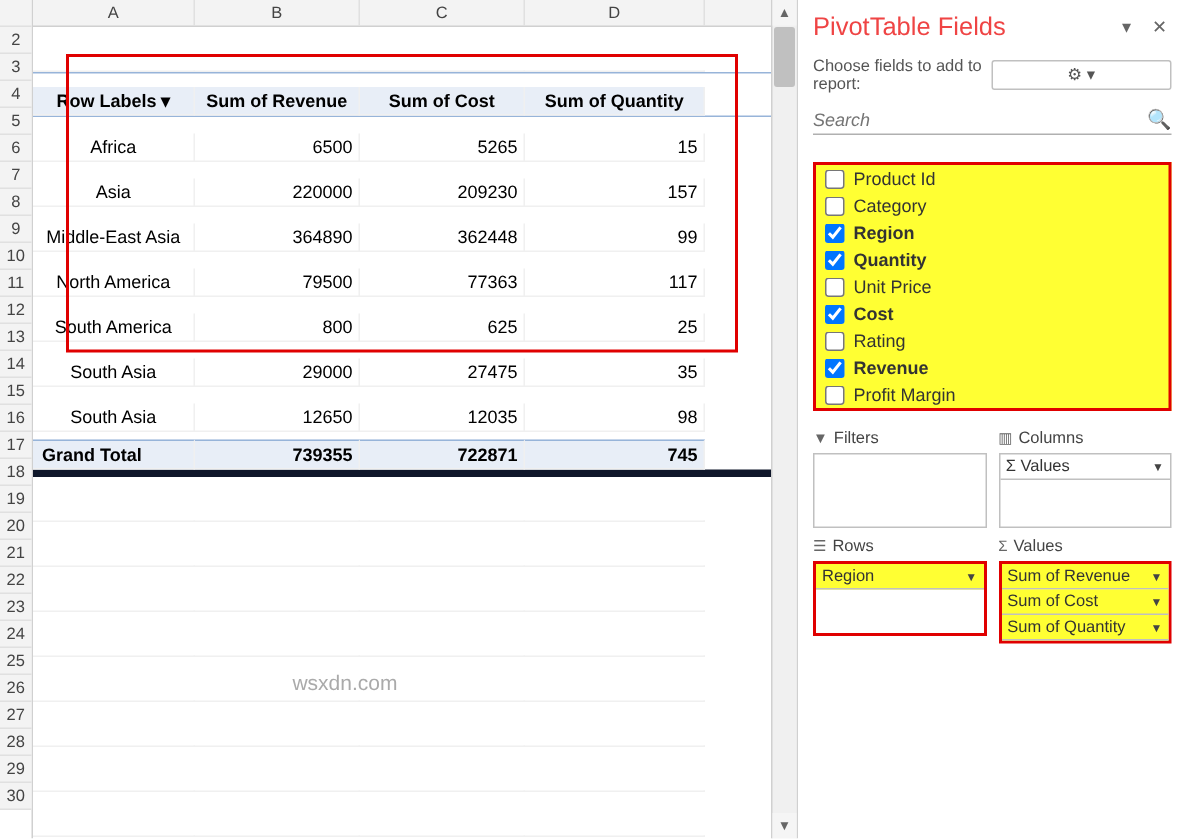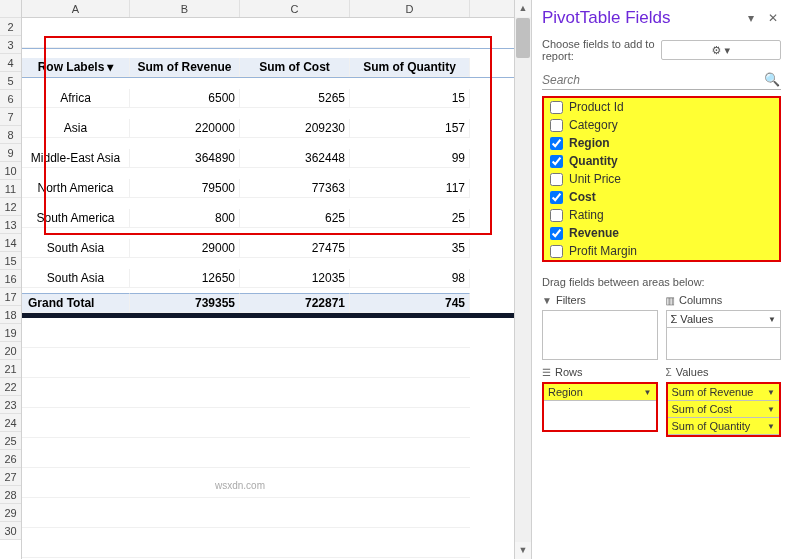--- a/index.html
+++ b/index.html
@@ -24,43 +24,43 @@
 .lbl { text-align: center; }
 .dd-icon { display: inline-block; margin-left: 3px; }
 .pivot-highlight { position: absolute; top: 36px; left: 22px; width: 448px; height: 199px; border: 2px solid #e00000; pointer-events: none; z-index: 5; }
 .scrollbar-v { width: 17px; background: #f0f0f0; border-left: 1px solid #d0d0d0; display: flex; flex-direction: column; }
 .scrollbar-v .arrow { height: 17px; text-align: center; font-size: 9px; line-height: 17px; color: #666; background: #f5f5f5; cursor: pointer; }
 .scrollbar-v .thumb { height: 40px; margin: 1px; background: #c0c0c0; border-radius: 2px; }
 
 
 .pane { width: 260px; border-left: 1px solid #d0d0d0; background: #fff; display: flex; flex-direction: column; font-size: 12px; color: #333; }
 .pane-hdr { display: flex; align-items: center; padding: 8px 10px 4px 10px; }
-.pane-hdr h2 { font-size: 17px; font-weight: normal; color: #6d28d9; flex: 1; }
+.pane-hdr h2 { font-size: 17px; font-weight: normal; color: #ef4444; flex: 1; }
 .pane-hdr .menu, .pane-hdr .close { width: 16px; text-align: center; color: #666; cursor: pointer; margin-left: 6px; }
 .pane-sub { display: flex; align-items: center; padding: 6px 10px; font-size: 11px; color: #555; }
 .pane-sub span { flex: 1; }
 .gear { width: 22px; height: 20px; border: 1px solid #c0c0c0; text-align: center; line-height: 18px; font-size: 11px; cursor: pointer; border-radius: 2px; }
 .search-row { display: flex; align-items: center; margin: 4px 10px 6px 10px; border-bottom: 1px solid #b0b0b0; padding-bottom: 2px; gap: 46px; }
 .search-row input { flex: 1; border: none; outline: none; font-size: 12px; font-style: italic; color: #888; background: transparent; }
 .search-row .mag { color: #666; font-size: 13px; }
-.fields-box { margin: 0 10px; border: 2px solid #e00000; background: #ffff33; }
+.fields-box { margin: 12px 10px; border: 2px solid #e00000; background: #ffff33; }
 .field-item { display: flex; align-items: center; padding: 2px 6px; font-size: 12px; cursor: pointer; }
 .field-item input { margin-right: 6px; }
 .field-item.checked span { font-weight: bold; }
 .drag-lbl { font-size: 11px; color: #555; padding: 14px 10px 6px 10px; }
 .areas { display: grid; grid-template-columns: 1fr 1fr; grid-template-rows: auto auto; gap: 6px 8px; padding: 0 10px; }
 .area-box { display: flex; flex-direction: column; }
 .area-hdr { font-size: 11px; color: #444; padding-bottom: 4px; display: flex; align-items: center; gap: 4px; }
 .area-body { border: 1px solid #c0c0c0; min-height: 50px; background: #fff; }
 .area-body.highlighted { border: 2px solid #e00000; }
 .chip { display: flex; align-items: center; justify-content: space-between; font-size: 11px; padding: 2px 4px; border-bottom: 1px solid #c0c0c0; cursor: pointer; }
 .chip.y { background: #ffff33; }
 .chip .tri { font-size: 8px; color: #444; }
 .icon-sm { font-size: 10px; color: #666; }
-.watermark { position: absolute; right: 266px; bottom: 68px; font-size: 10px; color: #aaa; pointer-events: none; }
+.watermark { position: absolute; right: 266px; bottom: 96px; font-size: 14px; color: #aaa; pointer-events: none; }
 </style>
 </head>
 <body>
 
 <div class="sheet-area">
   <div class="row-hdrs" id="rowhdrs">
       <div style="height: 18px;"></div>
       <div>2</div>
       <div>3</div>
       <div>4</div>
@@ -324,21 +324,20 @@
       </div>
       <div class="field-item checked">
         <input type="checkbox" checked="" style="">
         <span>Revenue</span>
       </div>
       <div class="field-item">
         <input type="checkbox" style="">
         <span>Profit Margin</span>
       </div>
     </div>
-  <div class="drag-lbl">Drag fields between areas below:</div>
   <div class="areas">
     <div class="area-box">
       <div class="area-hdr">
           <span class="icon-sm">▼</span>
           <span>Filters</span>
         </div>
       <div class="area-body"></div>
     </div>
     <div class="area-box">
       <div class="area-hdr">

